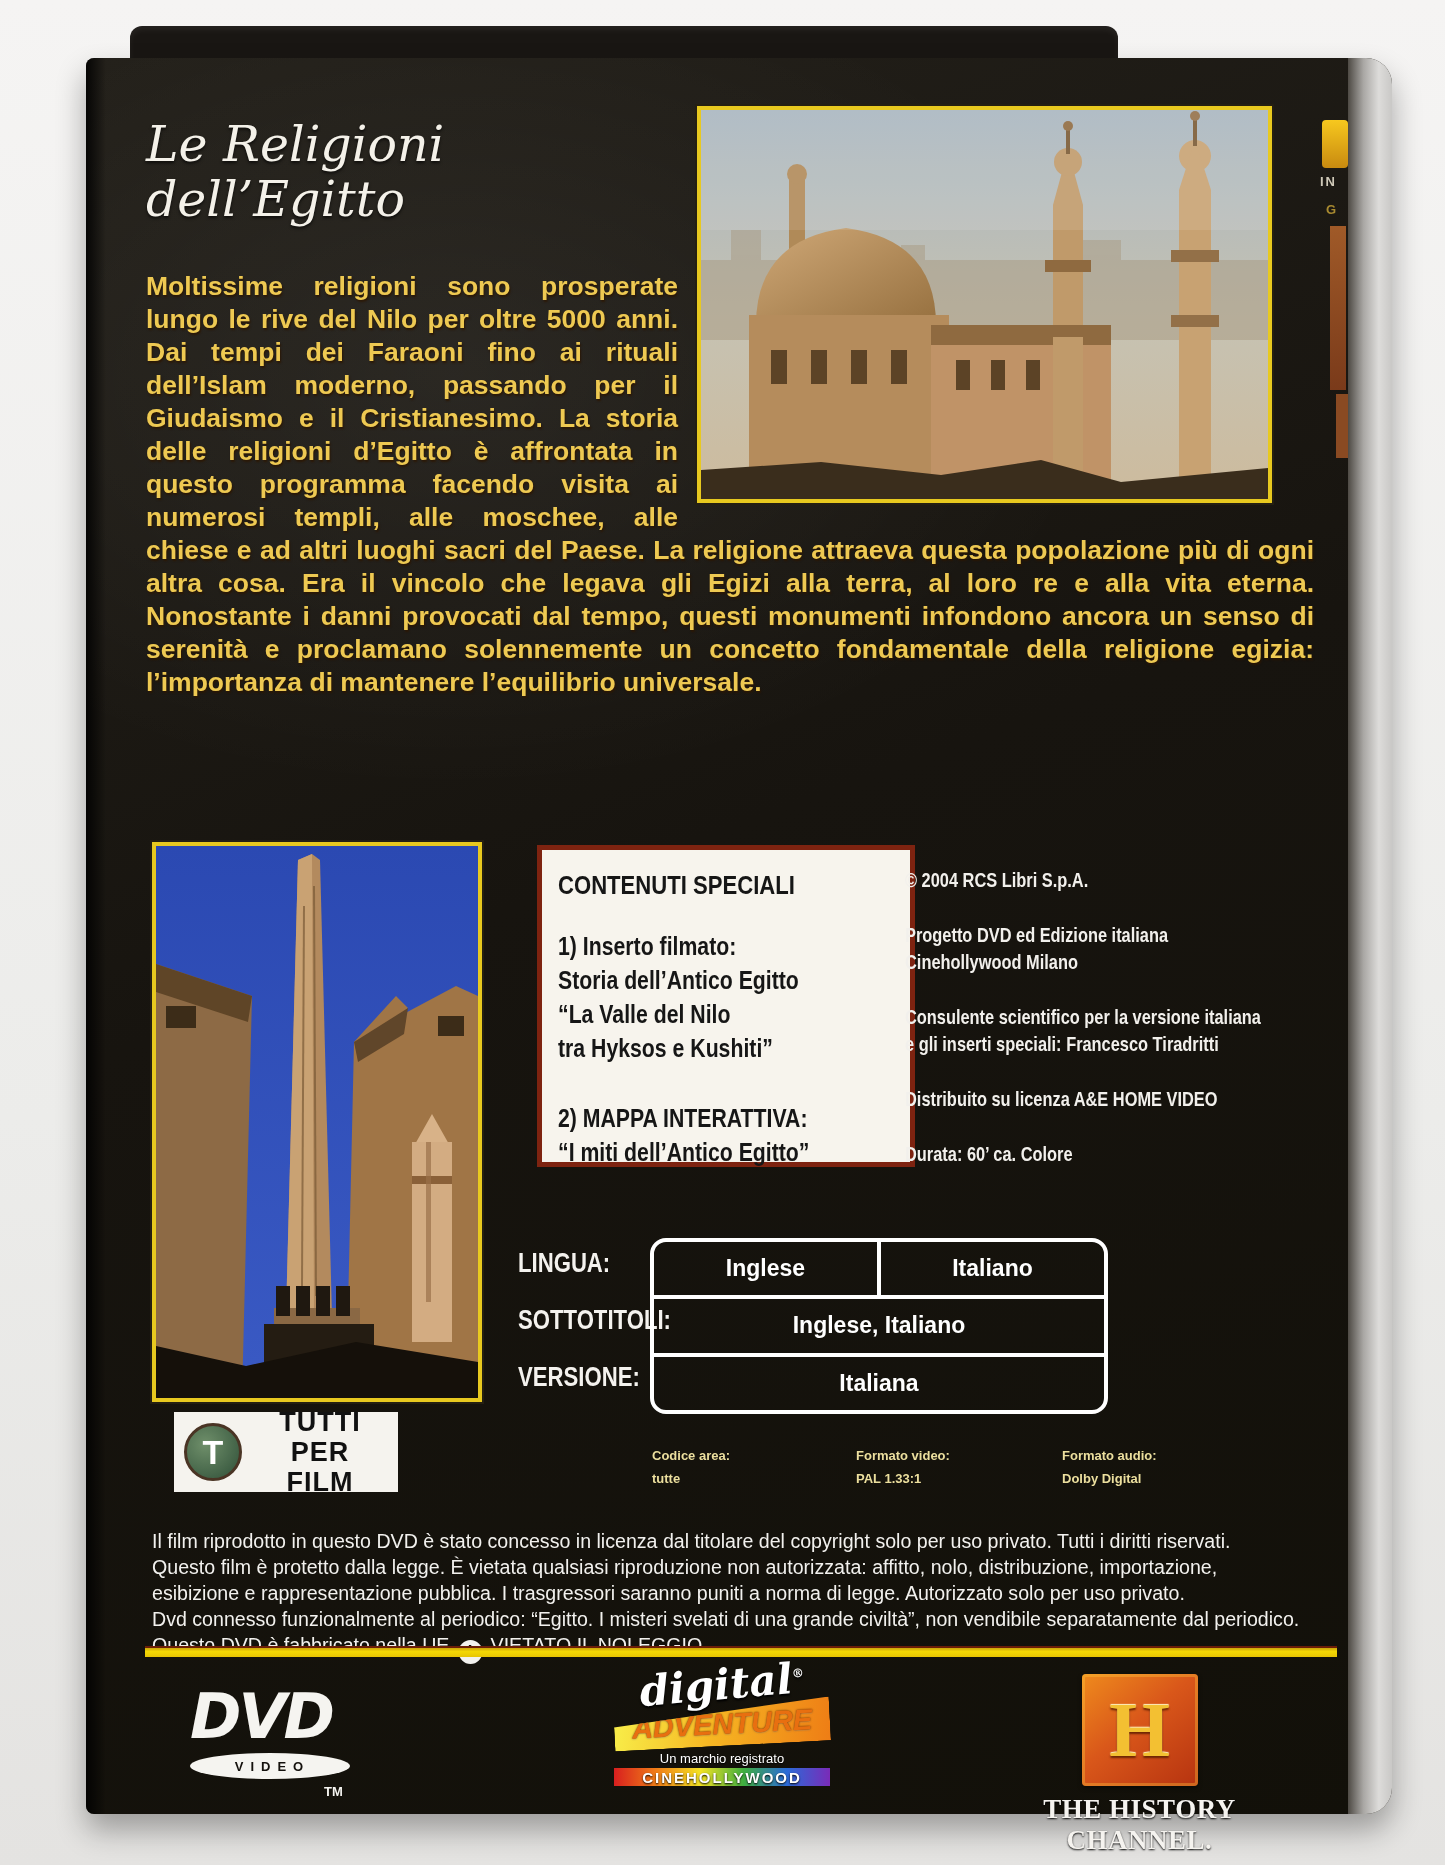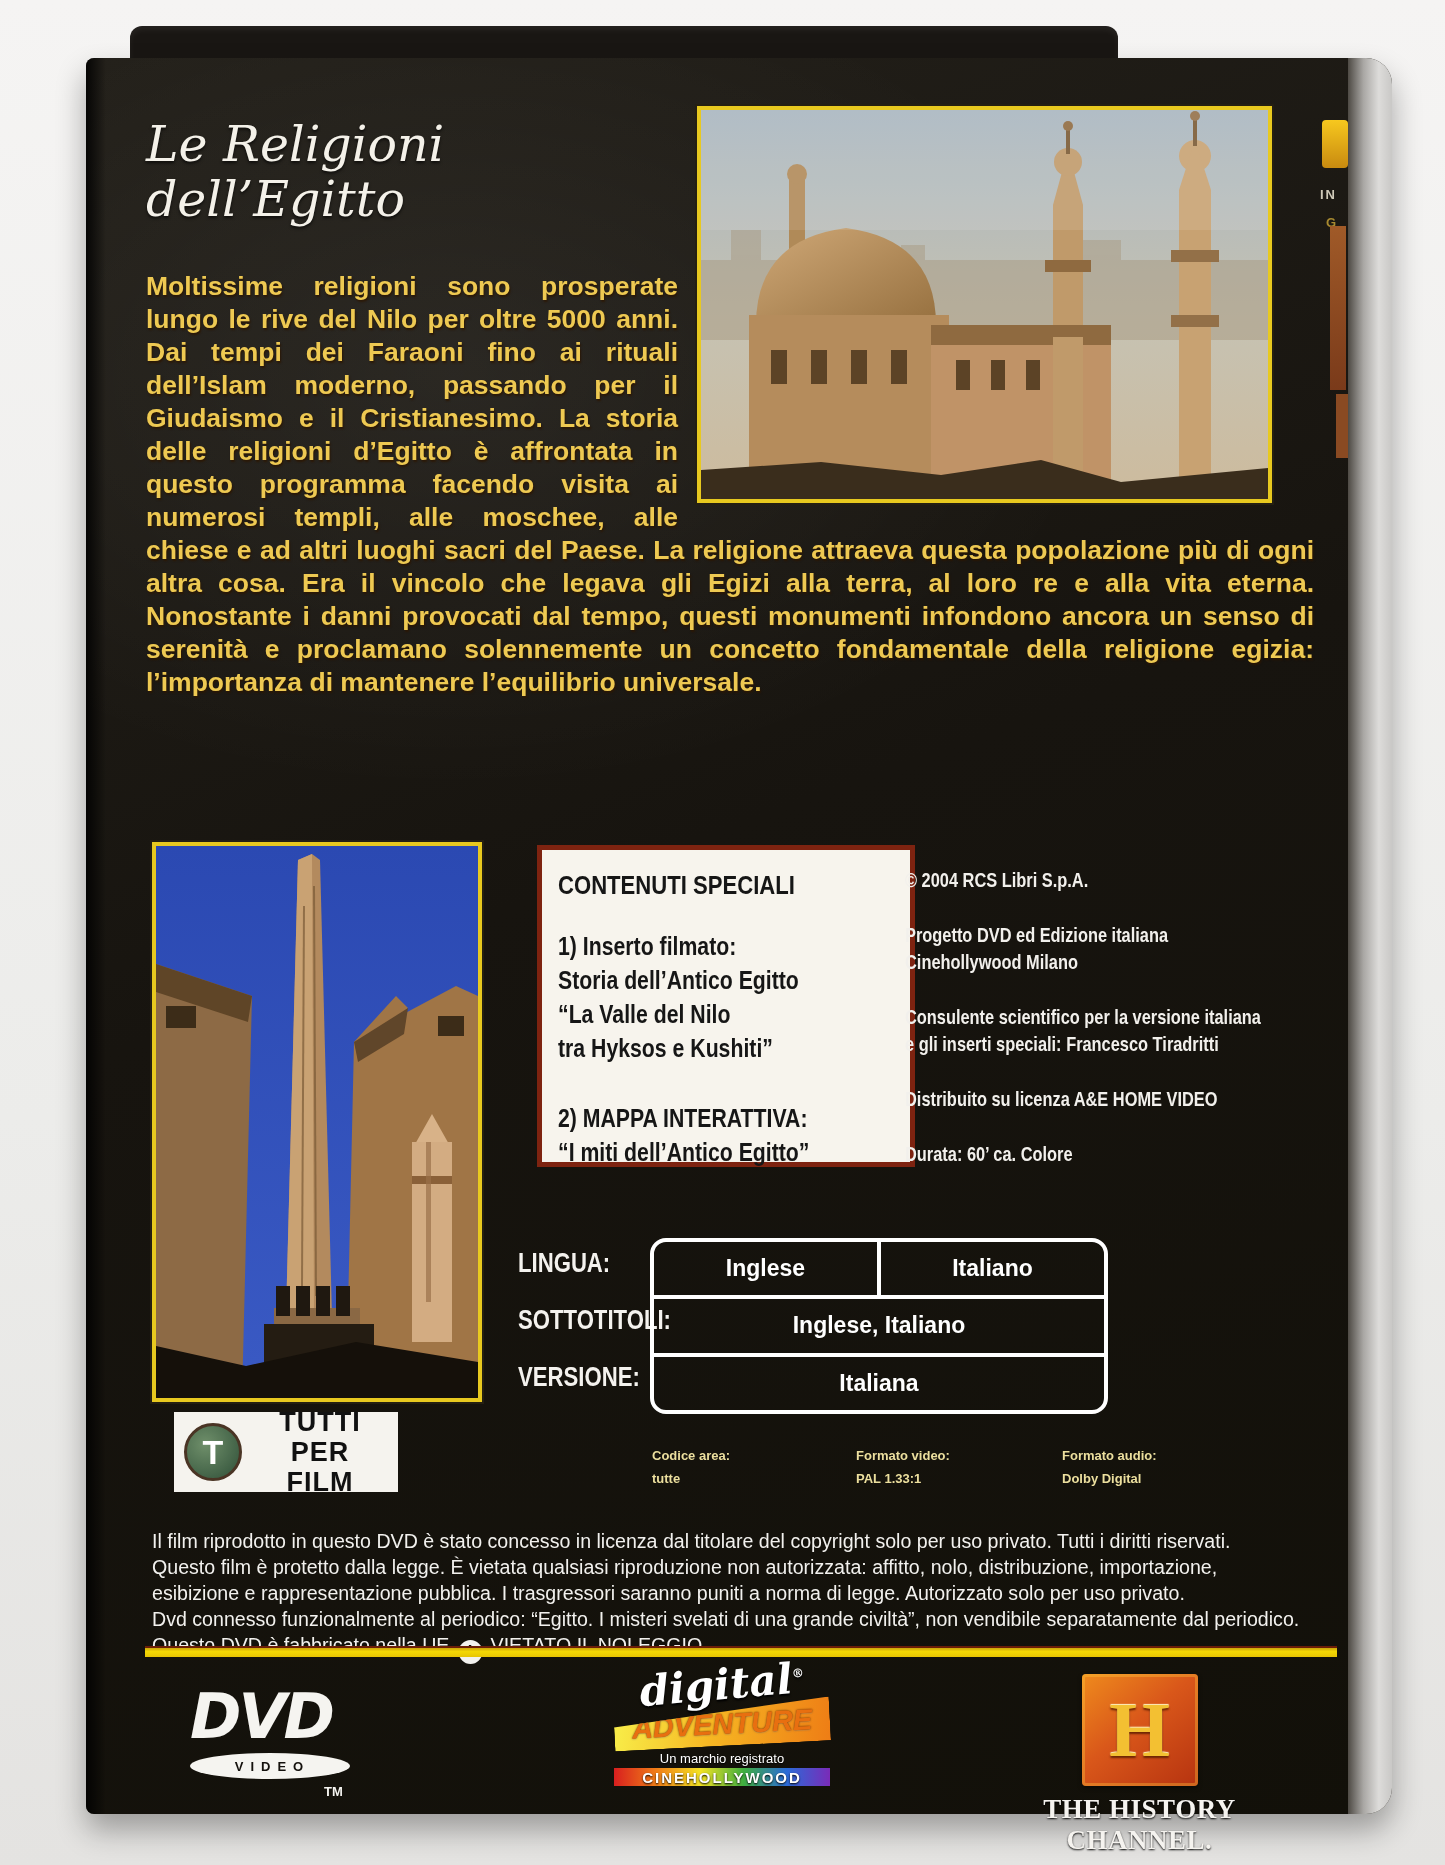--- a/index.html
+++ b/index.html
@@ -13,21 +13,21 @@
     background:radial-gradient(1100px 700px at 28% 18%,rgba(255,255,255,.06),transparent 60%),
                linear-gradient(160deg,#23201a 0%,#17140f 45%,#121009 100%);
     box-shadow:0 16px 30px rgba(0,0,0,.32);}
   .case-left-edge{position:absolute;left:0;top:0;width:20px;height:100%;
     background:linear-gradient(90deg,rgba(0,0,0,.85),rgba(0,0,0,0));border-radius:8px 0 0 8px;}
   .case-right-edge{position:absolute;right:0;top:0;width:44px;height:100%;border-radius:0 26px 26px 0;
     background:linear-gradient(90deg,#4e4a44,#a9a7a4 35%,#dddcda 70%,#c9c8c6);}
   
   .spine-logo{position:absolute;left:1236px;top:62px;width:26px;height:48px;border-radius:4px;
     background:linear-gradient(180deg,#f7c81e,#c88a10);}
-  .spine-txt{position:absolute;color:#cfc9b8;font-size:13px;font-weight:700;letter-spacing:2px;margin-top:13px;}
+  .spine-txt{position:absolute;color:#cfc9b8;font-size:13px;font-weight:700;letter-spacing:2px;}
   .spine-strip{position:absolute;left:1244px;top:168px;width:16px;height:164px;
     background:linear-gradient(180deg,#a05a28,#7a3a1a);}
   .spine-strip2{position:absolute;left:1250px;top:336px;width:12px;height:64px;background:#8a4a22;}
   
   .title{position:absolute;left:60px;top:60px;width:600px;color:#f4f1e9;
     font-family:"DejaVu Serif",serif;font-style:italic;font-size:49px;line-height:1.12;
     text-shadow:0 2px 3px rgba(0,0,0,.65);}
   .photo-frame{position:absolute;border:4px solid #e8c91f;outline:2px solid #241f12;background:#9aa8b5;}
   .photo-frame svg{display:block;}
   .synopsis{position:absolute;left:60px;top:212px;width:1168px;color:#eec952;

